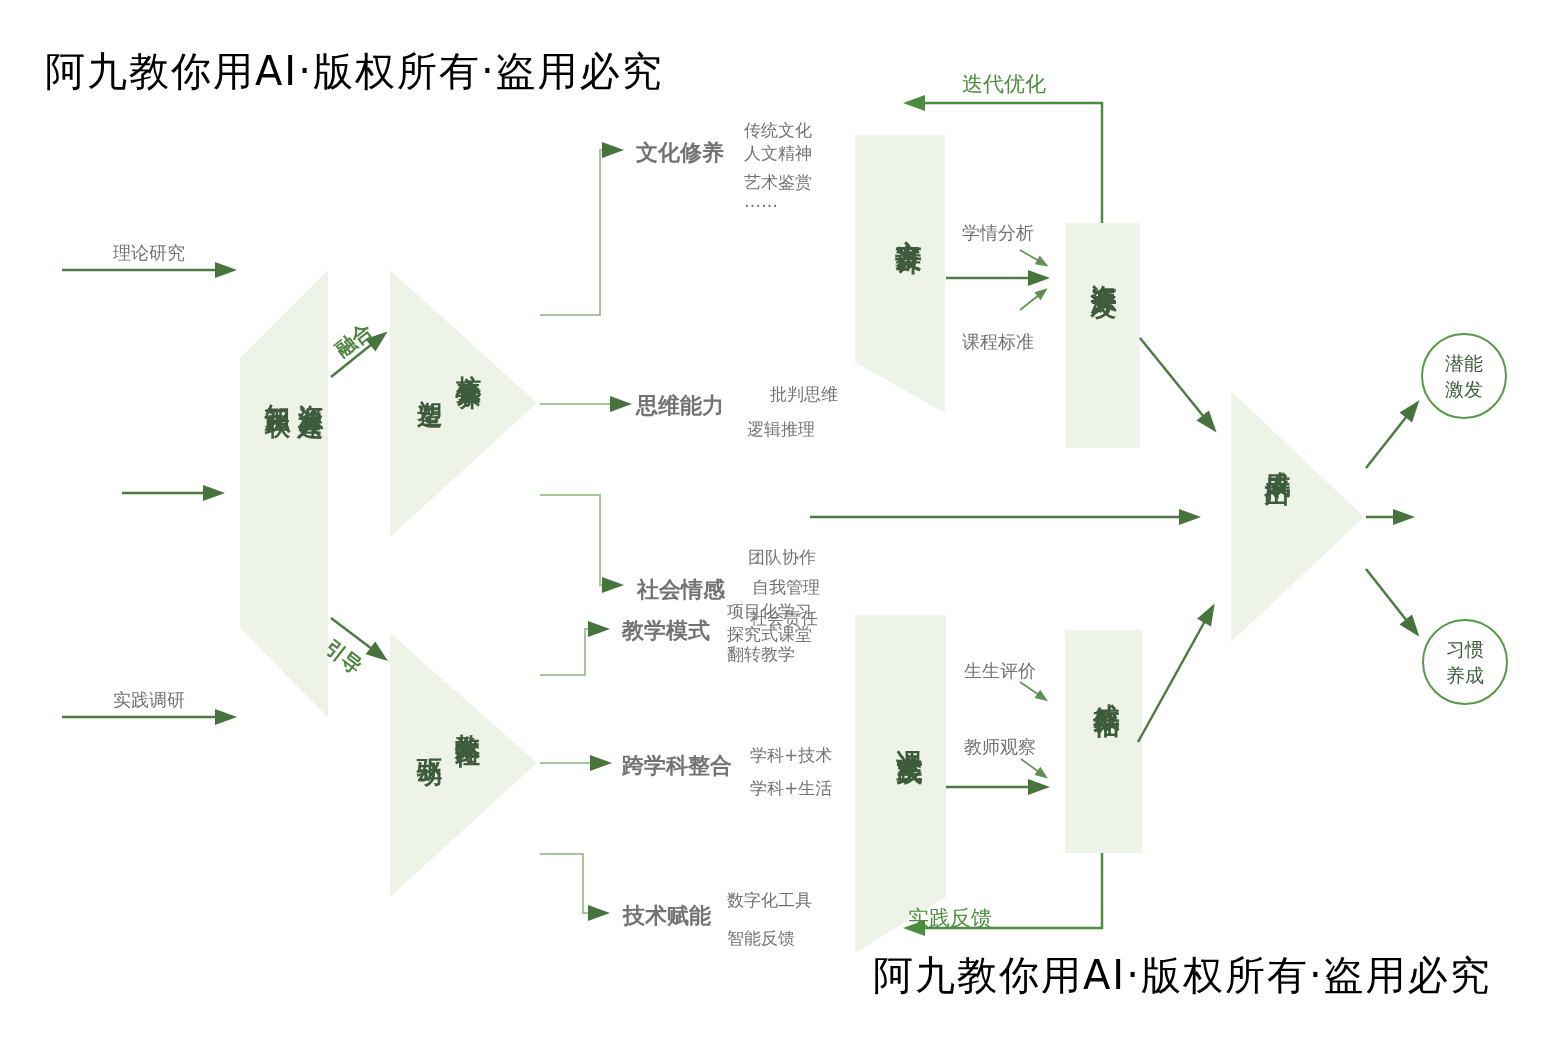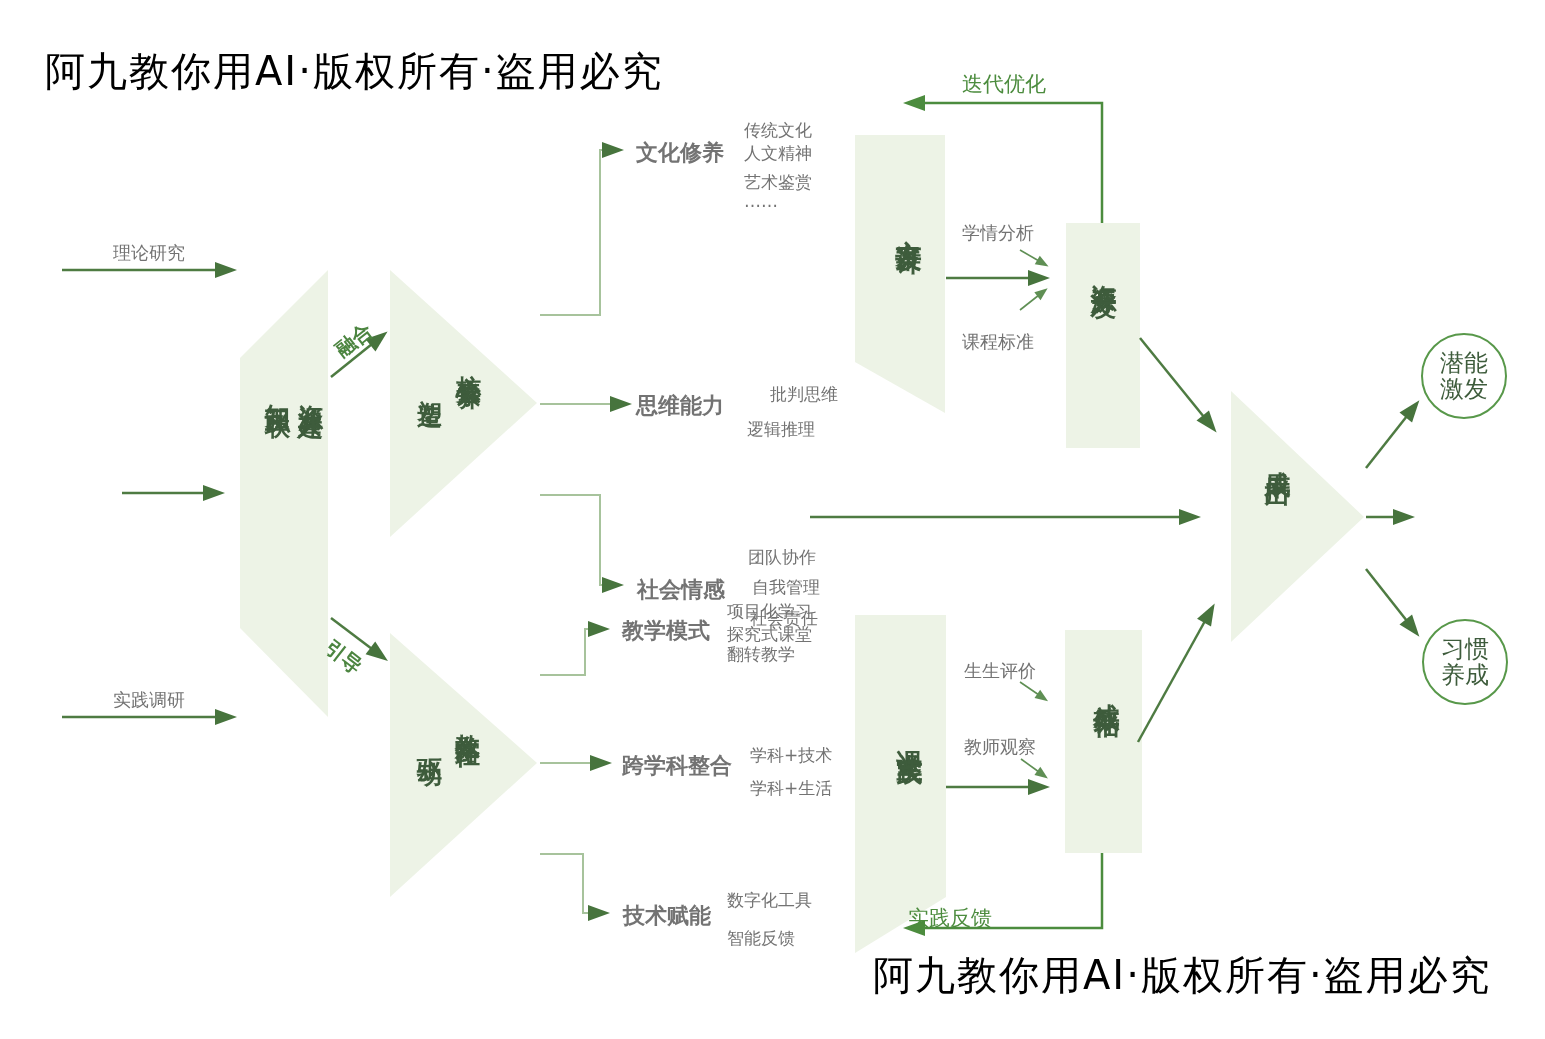--- a/index.html
+++ b/index.html
@@ -10,21 +10,21 @@
   .lbl{position:absolute;white-space:nowrap;color:#737373;}
   .node{font-weight:700;font-size:22px;}
   .sub{font-size:17px;line-height:23px;}
   .side{font-size:18px;}
   .green{color:#4c8c3e;font-size:21px;}
   .vtext{position:absolute;writing-mode:vertical-rl;text-orientation:upright;font-weight:700;
          font-size:25px;letter-spacing:3px;color:#3e5c3c;white-space:nowrap;}
   .rot{position:absolute;font-size:20px;font-weight:700;color:#4c8540;transform-origin:0 0;white-space:nowrap;}
   .circle{position:absolute;width:82px;height:82px;border:2.5px solid #58984a;border-radius:50%;
           background:#fff;display:flex;flex-direction:column;align-items:center;justify-content:center;
-          font-size:24px;line-height:26px;color:#3e5c3c;text-align:center;}
+          font-size:19px;line-height:26px;color:#3e5c3c;text-align:center;}
 </style>
 </head>
 <body>
 
 <div id="canvas">
 
   <div class="wm" style="left:45px;top:44px;">阿九教你用AI·版权所有·盗用必究</div>
   <div class="wm" style="left:873px;top:948px;">阿九教你用AI·版权所有·盗用必究</div>
 
   <svg id="layer" width="1545" height="1039" viewBox="0 0 1545 1039">

